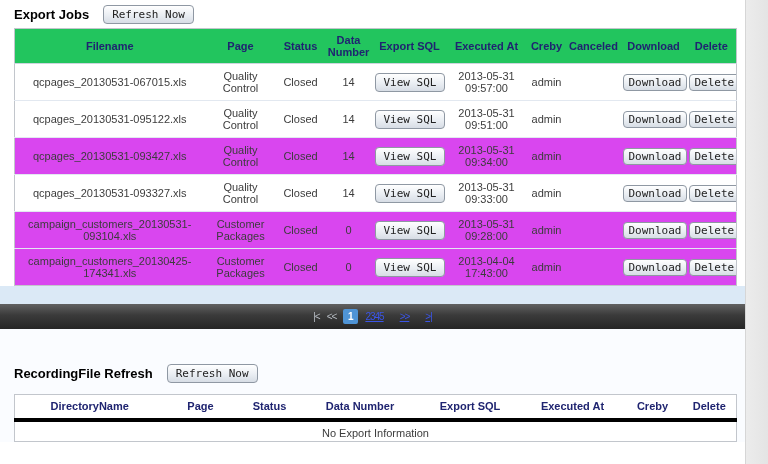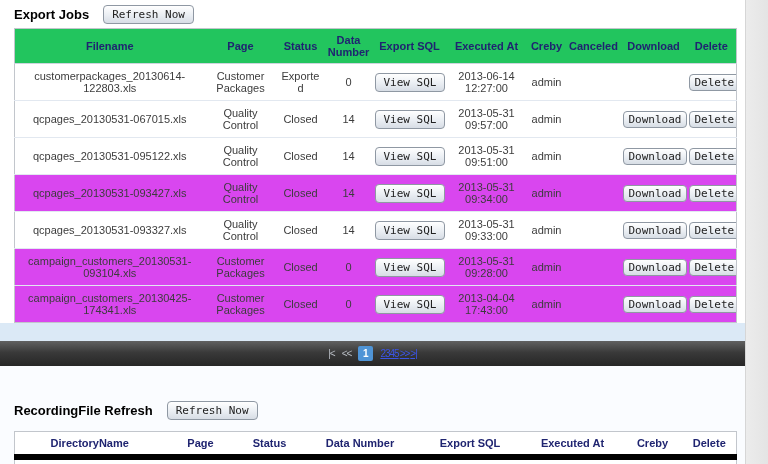--- a/index.html
+++ b/index.html
@@ -55,33 +55,33 @@
     display: flex; align-items: center; justify-content: center;
   }
   .pager { display: flex; align-items: center; gap: 7px; font-size: 10px; }
   .pager .nav { color: #b6bbc2; cursor: pointer; letter-spacing: -1px; }
   .pager .cur {
     background: #4f94d6; color: #fff; min-width: 15px; height: 15px;
     line-height: 15px; text-align: center; font-weight: bold;
     border-radius: 2px; cursor: pointer;
   }
   .pager .lnk { color: #3b55e6; text-decoration: underline; cursor: pointer; letter-spacing: -1px; }
-  .pager .cluster { display: flex; gap: 1px; }
+  .pager .cluster { display: flex; gap: 16px; }
 
   .sec2-wrap { background: #fafcff; min-height: 100px; padding-top: 30px; }
   table.grid2 {
     border-collapse: collapse; table-layout: fixed;
     width: 722px; margin-left: 14px; margin-top: 7px;
     background: #fff; border: 1px solid #c2c6cc;
   }
   .grid2 th {
     font-size: 11px; font-weight: bold; color: #1f2470;
     text-align: center; vertical-align: middle;
     height: 25px; padding: 2px; background: #fff;
-    border-bottom: 6px solid #000000;
+    border-bottom: 4px solid #000000;
   }
   .grid2 td.empty-cell {
     font-size: 11px; color: #3c3c3c; text-align: center;
     padding-top: 4px; height: 22px;
   }
 </style>
 </head>
 <body>
 
 <div class="main">
@@ -112,38 +112,20 @@
           <th>Data Number</th>
           <th>Export SQL</th>
           <th>Executed At</th>
           <th>Creby</th>
           <th>Canceled</th>
           <th>Download</th>
           <th>Delete</th>
         </tr>
     </thead>
     <tbody id="jobs-tbody">
-        <tr>
-      <td>customerpackages_20130614-122803.xls</td>
-      <td>Customer Packages</td>
-      <td>Exported</td>
-      <td>0</td>
-      <td>
-        <button class="btn">View SQL</button>
-      </td>
-      <td>2013-06-14 12:27:00</td>
-      <td>admin</td>
-      <td></td>
-      <td>
-        
-      </td>
-      <td>
-        <button class="btn btn-sm">Delete</button>
-      </td>
-    </tr>
         <tr>
       <td>qcpages_20130531-067015.xls</td>
       <td>Quality Control</td>
       <td>Closed</td>
       <td>14</td>
       <td>
         <button class="btn">View SQL</button>
       </td>
       <td>2013-05-31 09:57:00</td>
       <td>admin</td>

